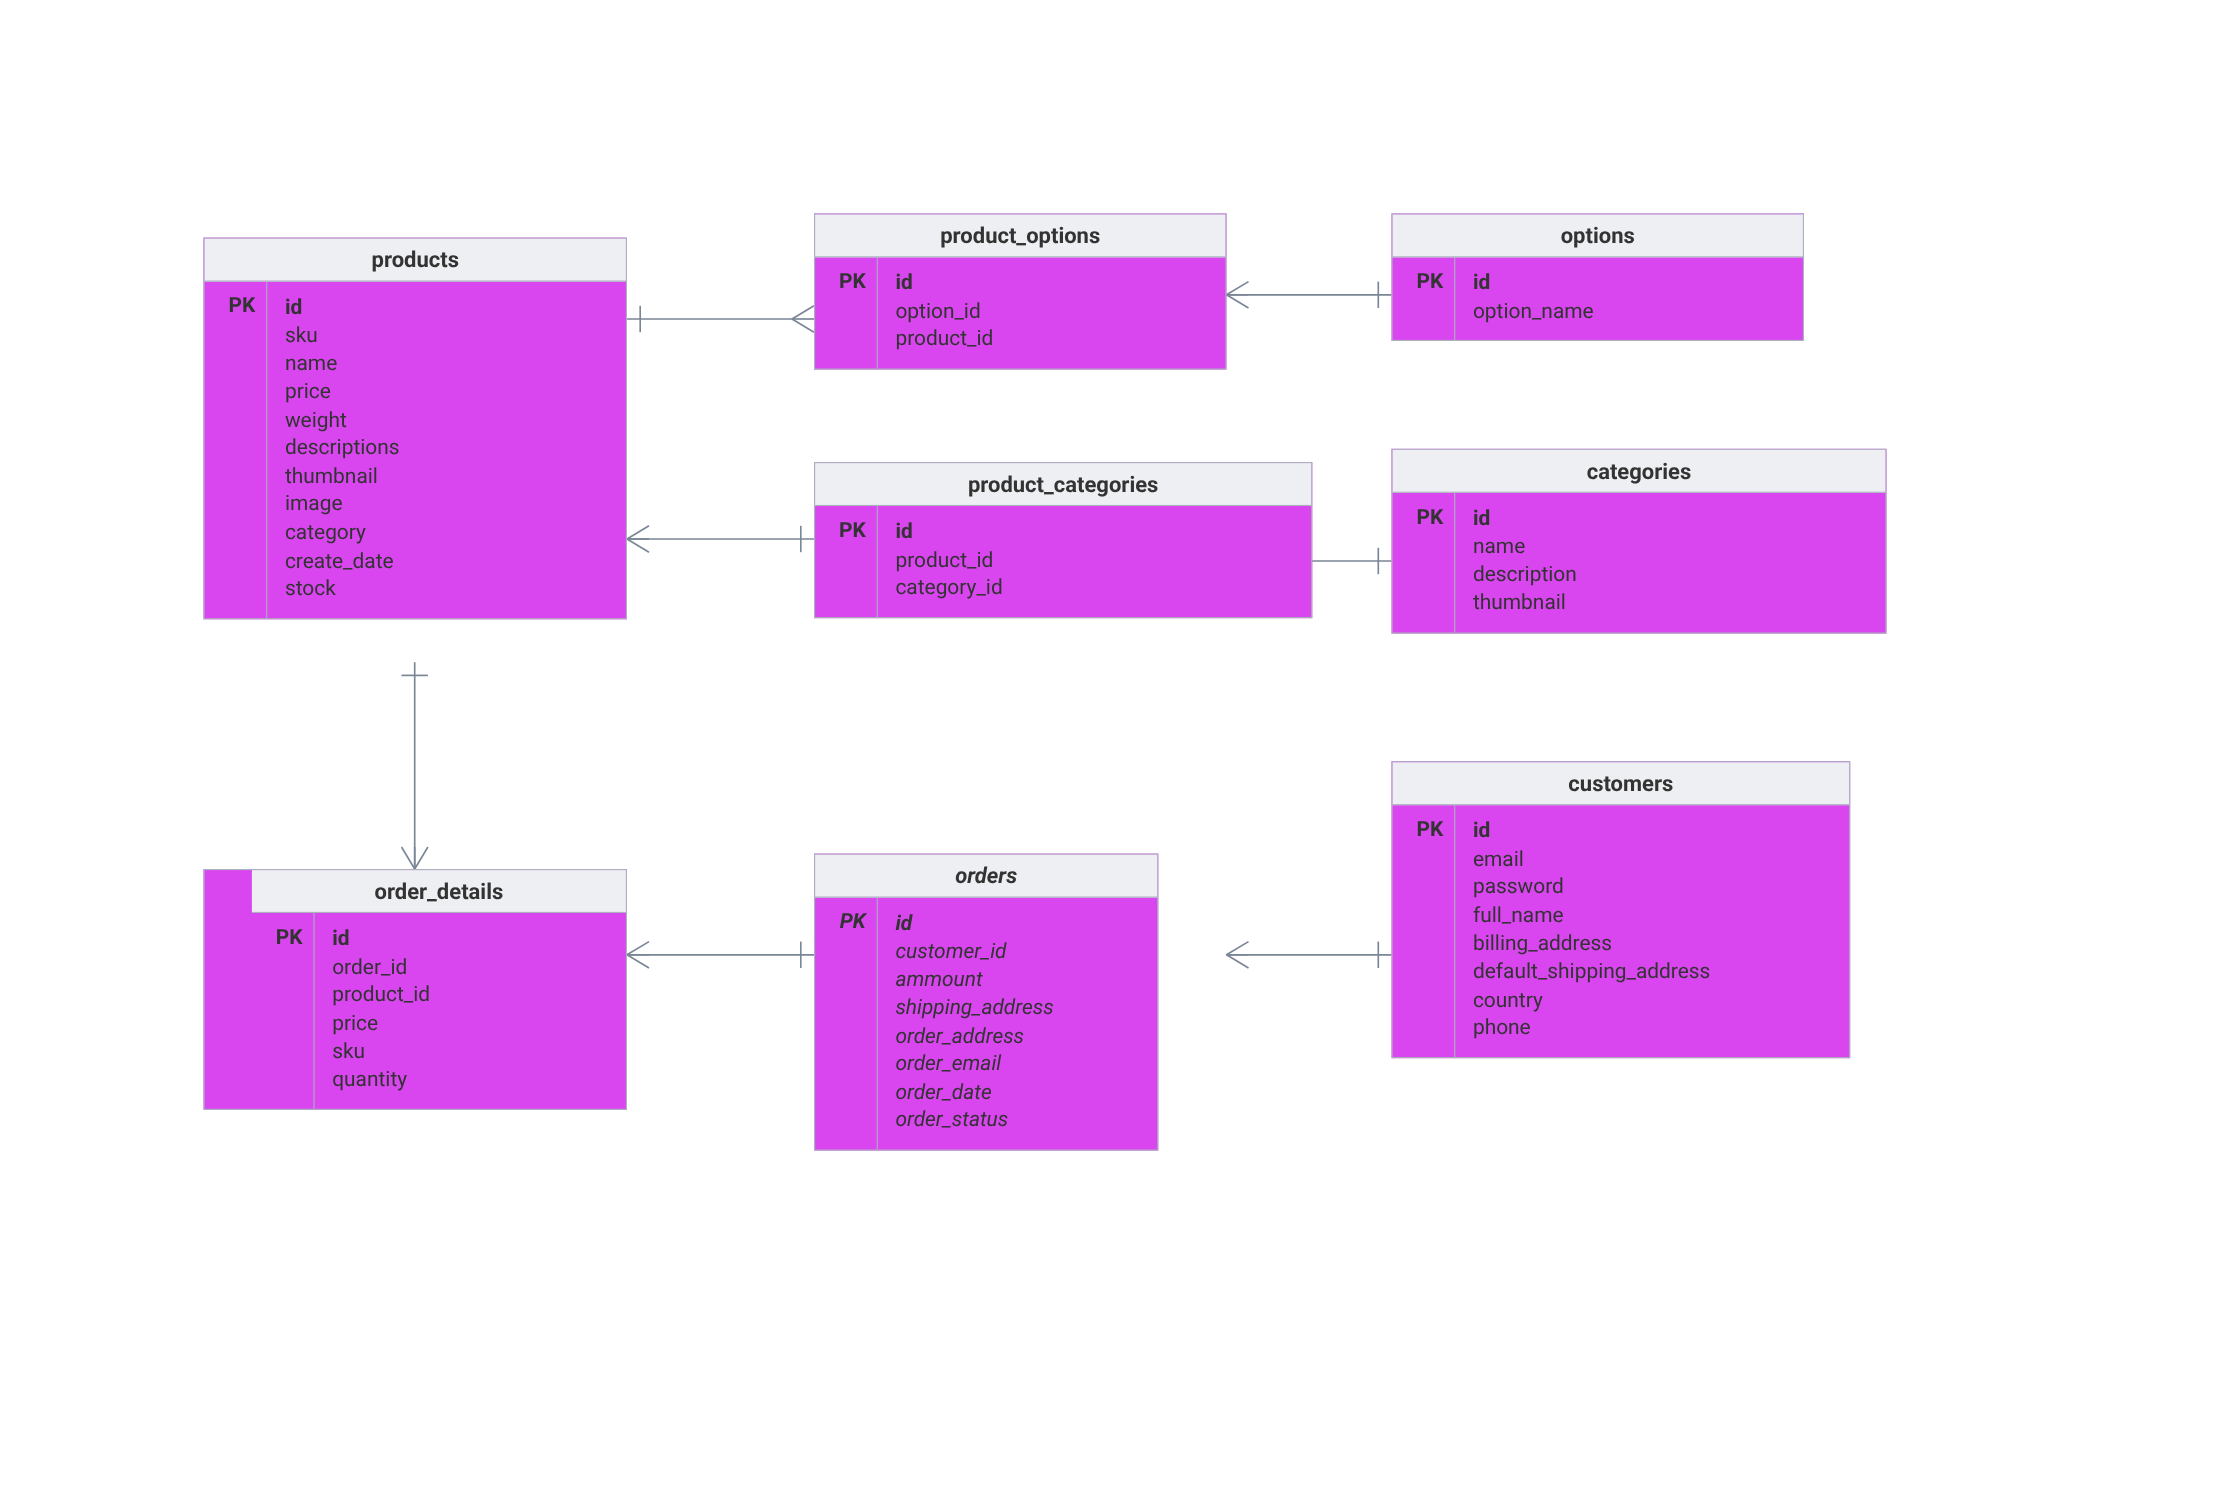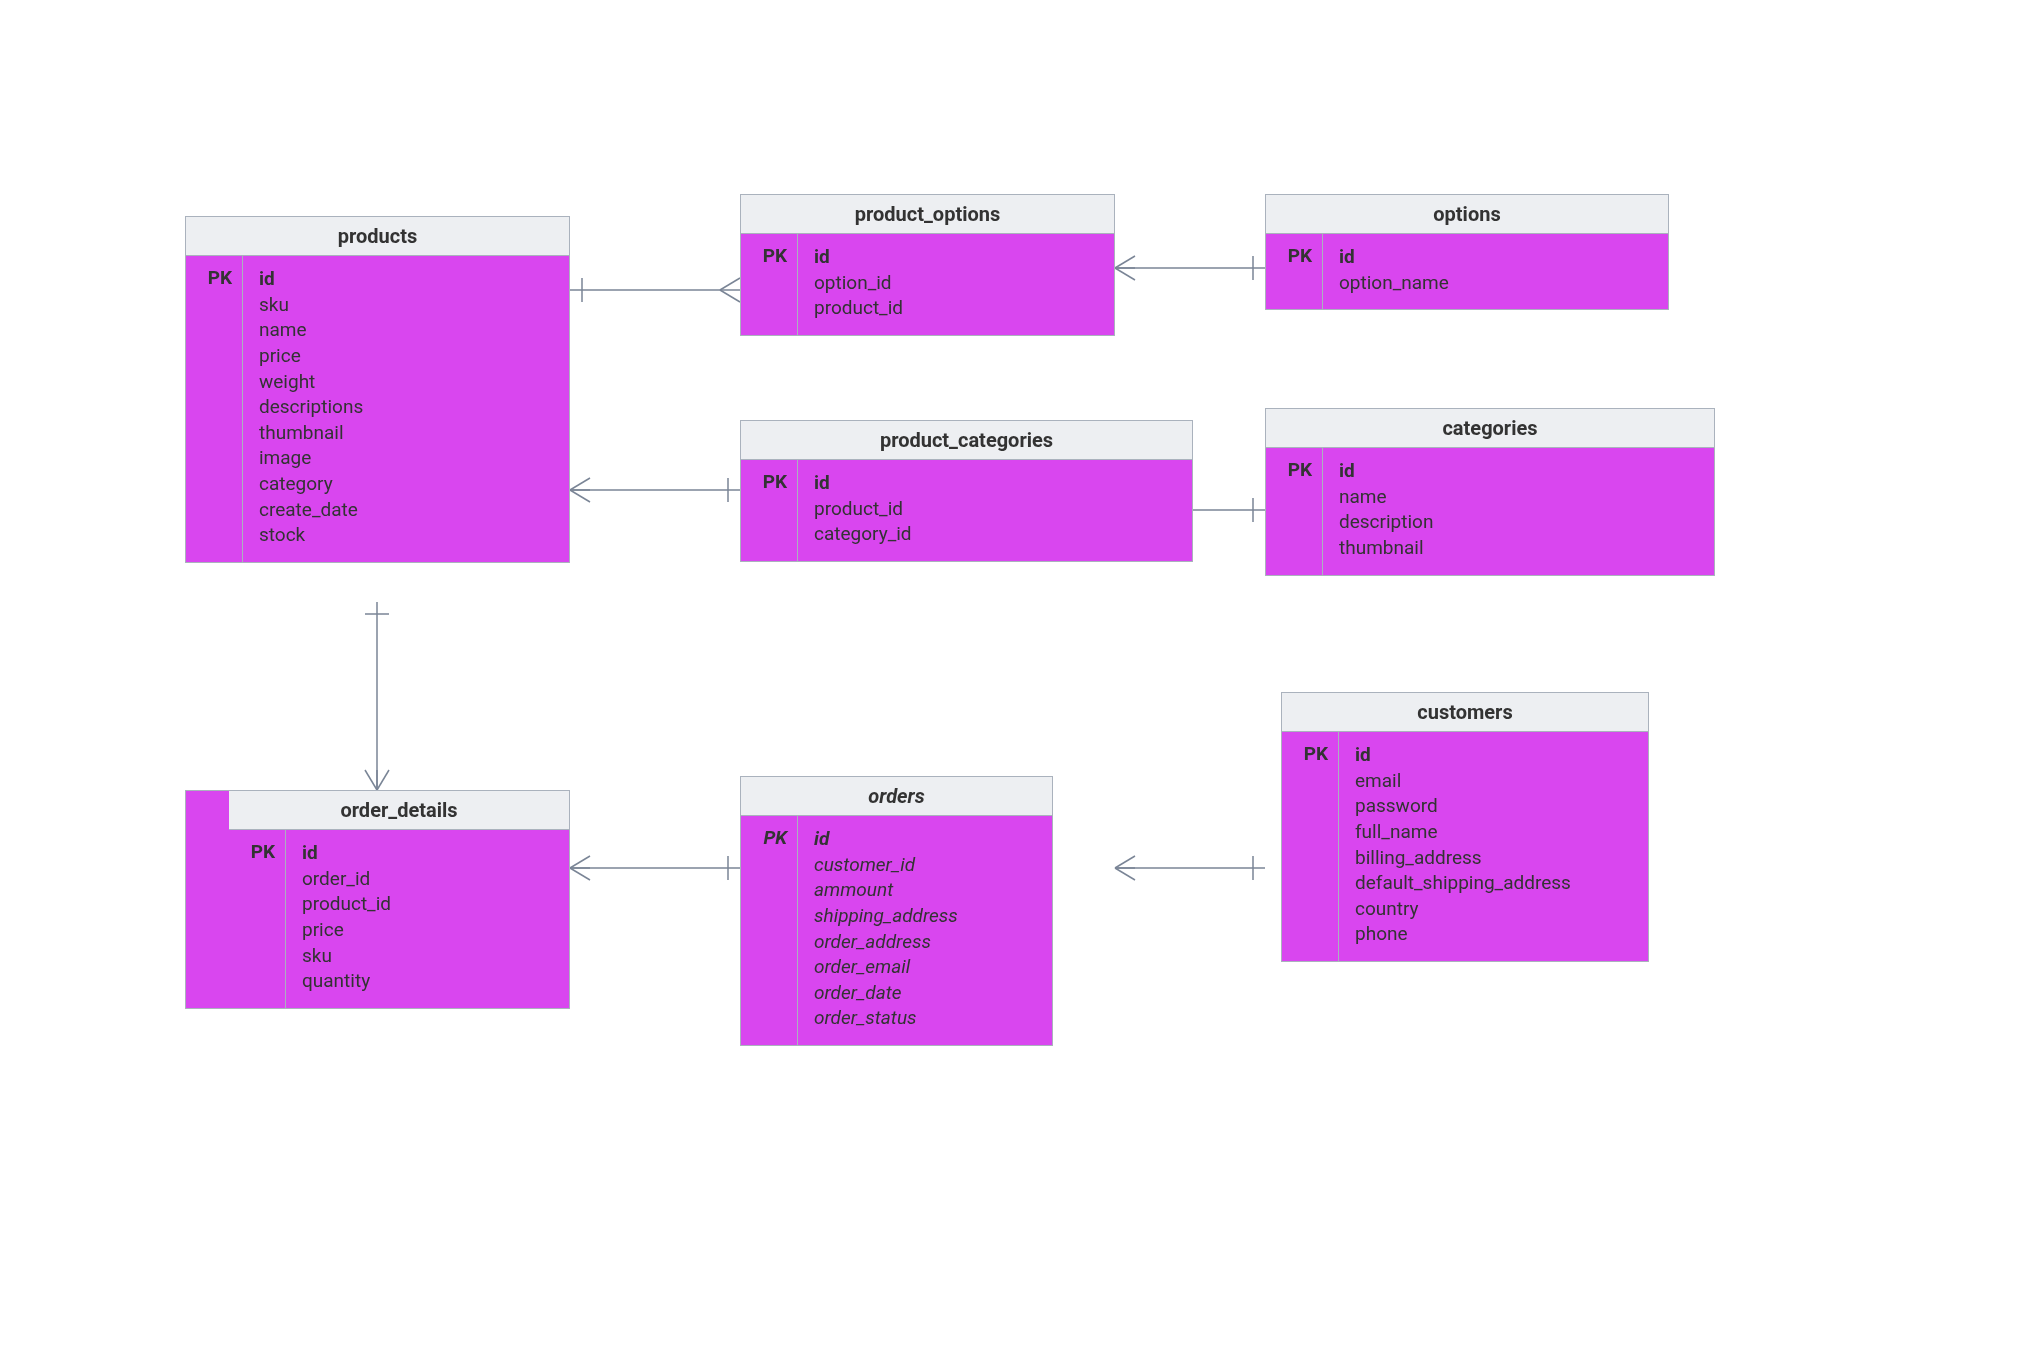--- a/index.html
+++ b/index.html
@@ -110,21 +110,21 @@
     <div class="entity-body">
       <div class="pk-col">PK</div>
       <div class="fields">
         <div class="bold">id</div>
         <div>option_id</div>
         <div>product_id</div>
       </div>
     </div>
   </div>
 
-  <div class="entity" style="left:1265px;top:194px;width:404px;">
+  <div class="entity" style="left:1265px;top:194px;width:375px;">
     <div class="entity-header">options</div>
     <div class="entity-body">
       <div class="pk-col">PK</div>
       <div class="fields">
         <div class="bold">id</div>
         <div>option_name</div>
       </div>
     </div>
   </div>
 
@@ -178,21 +178,21 @@
         <div>ammount</div>
         <div>shipping_address</div>
         <div>order_address</div>
         <div>order_email</div>
         <div>order_date</div>
         <div>order_status</div>
       </div>
     </div>
   </div>
 
-  <div class="entity" style="left:1265px;top:692px;width:368px;margin-left:16px;">
+  <div class="entity" style="left:1265px;top:692px;width:417px;">
     <div class="entity-header">customers</div>
     <div class="entity-body">
       <div class="pk-col">PK</div>
       <div class="fields">
         <div class="bold">id</div>
         <div>email</div>
         <div>password</div>
         <div>full_name</div>
         <div>billing_address</div>
         <div>default_shipping_address</div>

